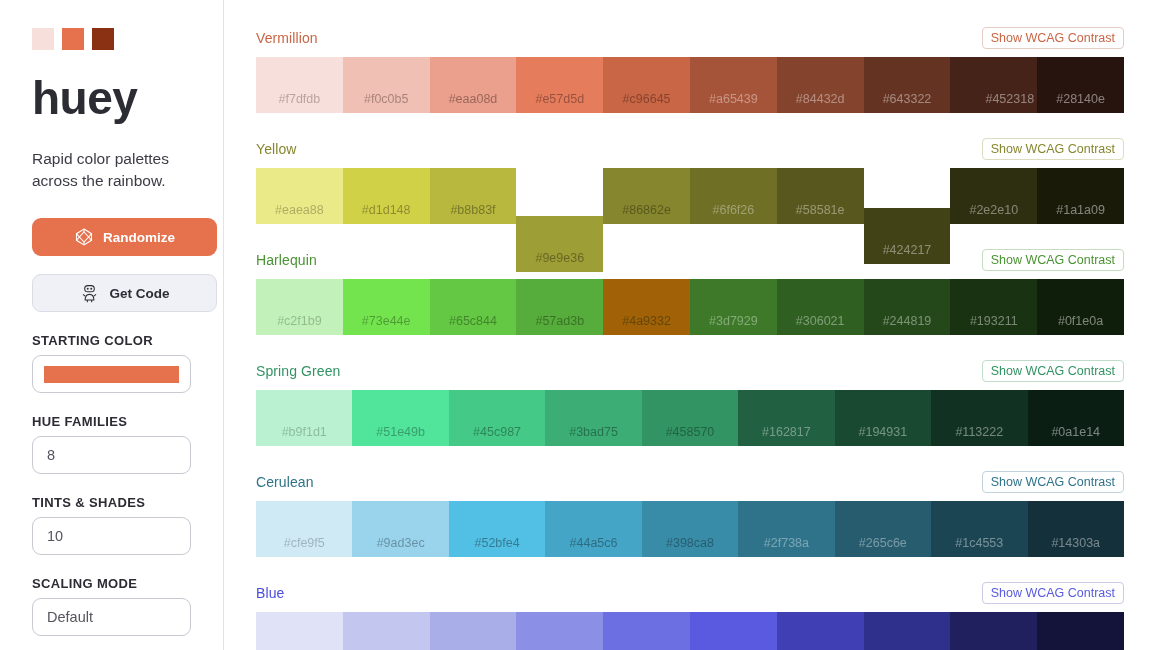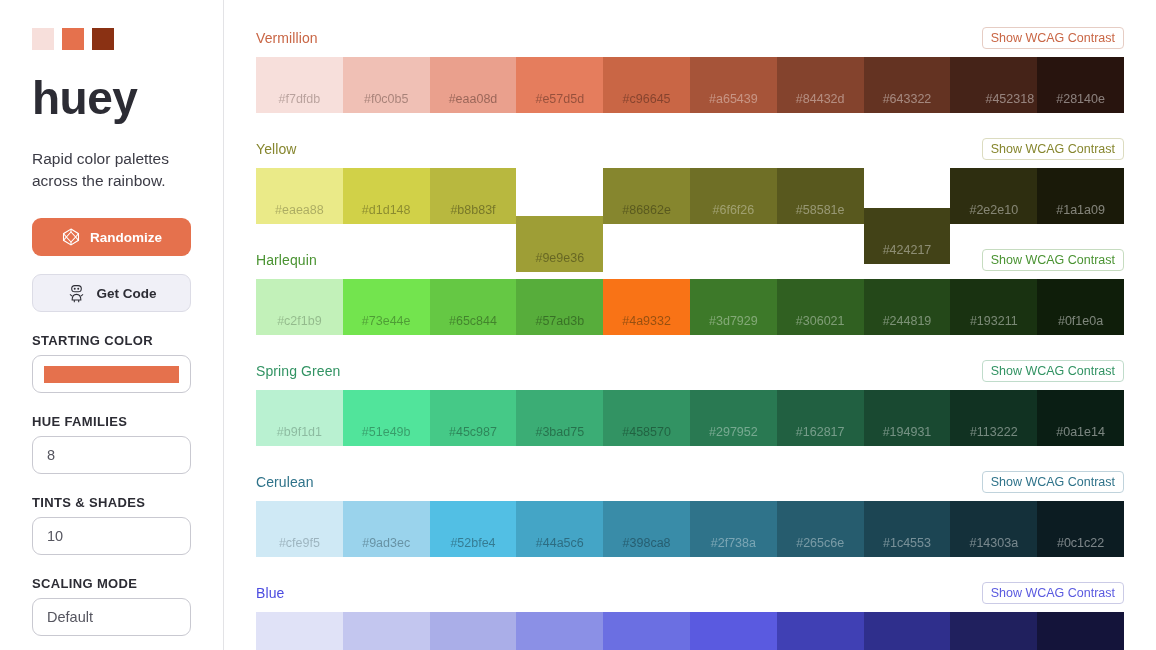--- a/index.html
+++ b/index.html
@@ -36,21 +36,21 @@
   }
   .tagline {
     font-size: 15.5px;
     line-height: 22px;
     color: #3b3b45;
     margin-bottom: 26px;
     max-width: 160px;
   }
 
   .btn {
-    width: 159px;
+    width: 185px;
     height: 38px;
     border-radius: 9px;
     display: flex;
     align-items: center;
     justify-content: center;
     gap: 9px;
     font-size: 13.5px;
     font-weight: 700;
     cursor: pointer;
     border: none;
@@ -299,21 +299,21 @@
             </div>
             <div class="swatch" style="background: rgb(115, 228, 78);">
               <span class="swatch-hex" style="color: rgba(15, 30, 10, 0.36);">#73e44e</span>
             </div>
             <div class="swatch" style="background: rgb(101, 200, 68);">
               <span class="swatch-hex" style="color: rgba(15, 30, 10, 0.4);">#65c844</span>
             </div>
             <div class="swatch" style="background: rgb(87, 173, 59);">
               <span class="swatch-hex" style="color: rgba(15, 30, 10, 0.42);">#57ad3b</span>
             </div>
-            <div class="swatch" style="background: #f97316;">
+            <div class="swatch" style="background: #a16207;">
               <span class="swatch-hex" style="color: rgba(15, 30, 10, 0.42);">#4a9332</span>
             </div>
             <div class="swatch" style="background: rgb(61, 121, 41);">
               <span class="swatch-hex" style="color: rgba(255, 255, 255, 0.36);">#3d7929</span>
             </div>
             <div class="swatch" style="background: rgb(48, 96, 33);">
               <span class="swatch-hex" style="color: rgba(255, 255, 255, 0.38);">#306021</span>
             </div>
             <div class="swatch" style="background: rgb(36, 72, 25);">
               <span class="swatch-hex" style="color: rgba(255, 255, 255, 0.4);">#244819</span>
@@ -340,23 +340,20 @@
             </div>
             <div class="swatch" style="background: rgb(69, 201, 135);">
               <span class="swatch-hex" style="color: rgba(10, 30, 20, 0.4);">#45c987</span>
             </div>
             <div class="swatch" style="background: rgb(59, 173, 117);">
               <span class="swatch-hex" style="color: rgba(10, 30, 20, 0.42);">#3bad75</span>
             </div>
             <div class="swatch" style="background: rgb(50, 147, 99);">
               <span class="swatch-hex" style="color: rgba(10, 30, 20, 0.42);">#458570</span>
             </div>
-            <div class="swatch" style="background: rgb(41, 121, 82);">
-              <span class="swatch-hex" style="color: rgba(255, 255, 255, 0.36);">#297952</span>
-            </div>
             <div class="swatch" style="background: rgb(33, 96, 65);">
               <span class="swatch-hex" style="color: rgba(255, 255, 255, 0.38);">#162817</span>
             </div>
             <div class="swatch" style="background: rgb(25, 73, 49);">
               <span class="swatch-hex" style="color: rgba(255, 255, 255, 0.4);">#194931</span>
             </div>
             <div class="swatch" style="background: rgb(17, 50, 34);">
               <span class="swatch-hex" style="color: rgba(255, 255, 255, 0.42);">#113222</span>
             </div>
             <div class="swatch" style="background: rgb(10, 30, 20);">
@@ -390,23 +387,20 @@
             </div>
             <div class="swatch" style="background: rgb(38, 92, 110);">
               <span class="swatch-hex" style="color: rgba(255, 255, 255, 0.38);">#265c6e</span>
             </div>
             <div class="swatch" style="background: rgb(28, 69, 83);">
               <span class="swatch-hex" style="color: rgba(255, 255, 255, 0.4);">#1c4553</span>
             </div>
             <div class="swatch" style="background: rgb(20, 48, 58);">
               <span class="swatch-hex" style="color: rgba(255, 255, 255, 0.42);">#14303a</span>
             </div>
-            <div class="swatch" style="background: rgb(12, 28, 34);">
-              <span class="swatch-hex" style="color: rgba(255, 255, 255, 0.46);">#0c1c22</span>
-            </div>
           </div>
         </div>
         <div class="palette-row">
           <div class="row-head">
             <div class="row-title" style="color: rgb(76, 76, 224);">Blue</div>
             <button class="wcag-btn" style="color: rgb(90, 90, 224); border-color: rgb(203, 203, 230);">Show WCAG Contrast</button>
           </div>
           <div class="swatches">
             <div class="swatch" style="background: rgb(224, 226, 247);">
               <span class="swatch-hex" style="color: rgba(12, 12, 34, 0.26);"></span>

